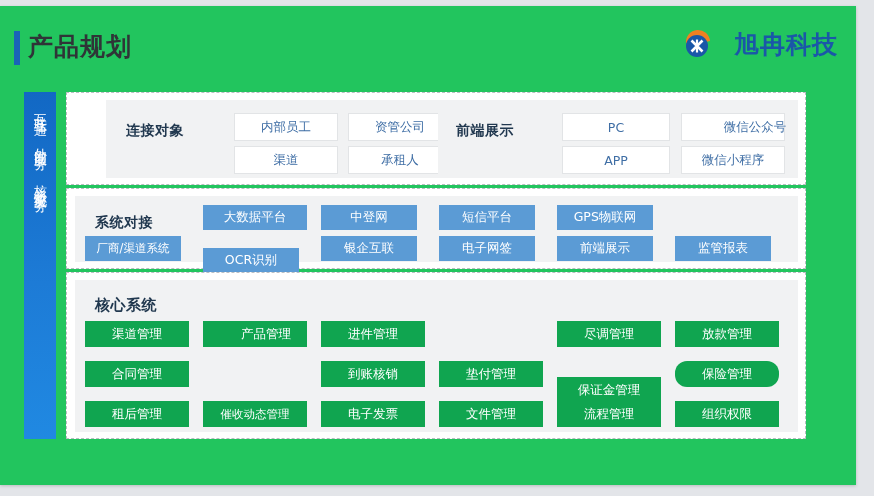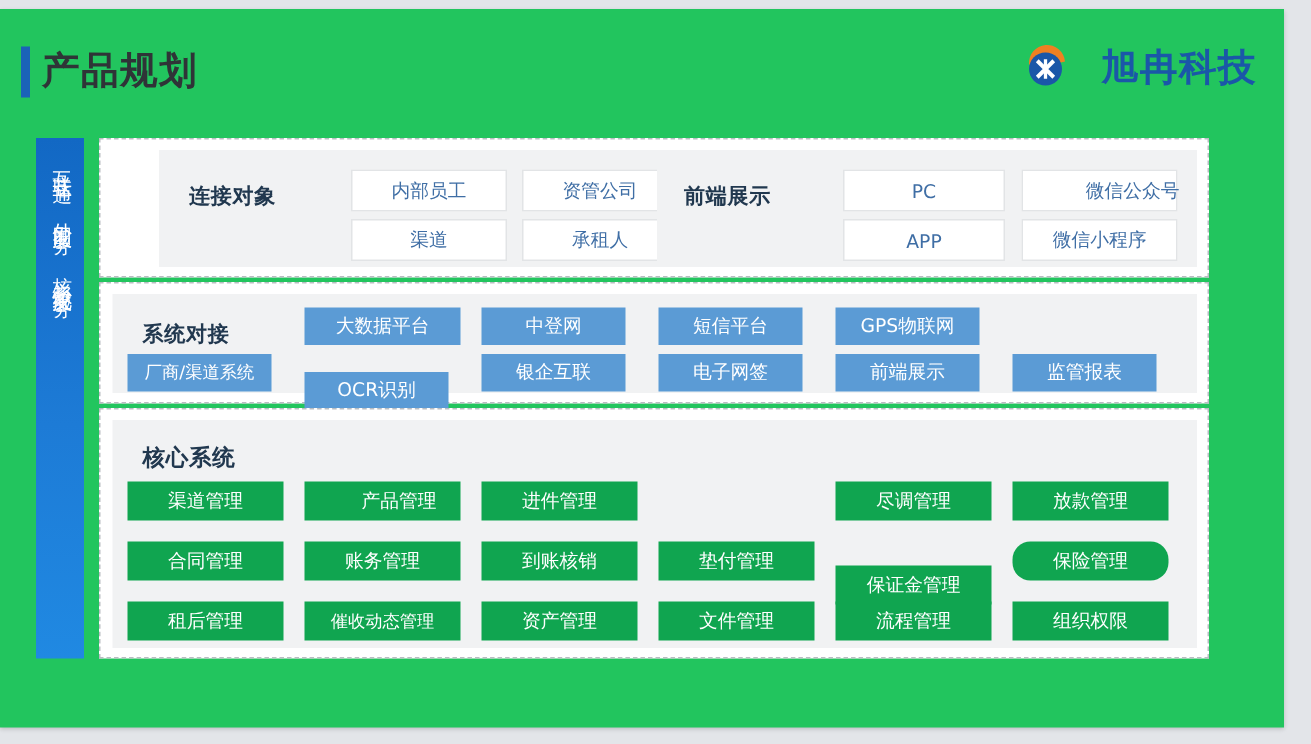--- a/index.html
+++ b/index.html
@@ -169,28 +169,27 @@
     <div id="panel-3" class="panel">
       <div class="sec-heading" style="left:20px; top:16px; font-size:15px;">核心系统</div>
 
       <div class="tile tile-green" style="left:10px; top:41px; width:104px; height:26px;">渠道管理</div>
       <div class="tile tile-green" style="left:128px; top:41px; width:104px; height:26px;padding-left:22px;">产品管理</div>
       <div class="tile tile-green" style="left:246px; top:41px; width:104px; height:26px;">进件管理</div>
       <div class="tile tile-green" style="left:482px; top:41px; width:104px; height:26px;">尽调管理</div>
       <div class="tile tile-green" style="left:600px; top:41px; width:104px; height:26px;">放款管理</div>
 
       <div class="tile tile-green" style="left:10px; top:81px; width:104px; height:26px;">合同管理</div>
-      <div class="tile tile-green" style="left:128px; top:81px; width:104px; height:26px;">账务管理</div>
       <div class="tile tile-green" style="left:246px; top:81px; width:104px; height:26px;">到账核销</div>
       <div class="tile tile-green" style="left:364px; top:81px; width:104px; height:26px;">垫付管理</div>
       <div class="tile tile-green" style="left:482px; top:81px; width:104px; height:26px;margin-top:16px;">保证金管理</div>
       <div class="tile tile-green" style="left:600px; top:81px; width:104px; height:26px;border-radius:12px;">保险管理</div>
 
       <div class="tile tile-green" style="left:10px; top:121px; width:104px; height:26px;">租后管理</div>
       <div class="tile tile-green" style="left:128px; top:121px; width:104px; height:26px; font-size:11.5px;">催收动态管理</div>
-      <div class="tile tile-green" style="left:246px; top:121px; width:104px; height:26px;">资产管理</div>
+      <div class="tile tile-green" style="left:246px; top:121px; width:104px; height:26px;">电子发票</div>
       <div class="tile tile-green" style="left:364px; top:121px; width:104px; height:26px;">文件管理</div>
       <div class="tile tile-green" style="left:482px; top:121px; width:104px; height:26px;">流程管理</div>
       <div class="tile tile-green" style="left:600px; top:121px; width:104px; height:26px;">组织权限</div>
     </div>
   </div>
 
 </div>
 
 </body></html>

